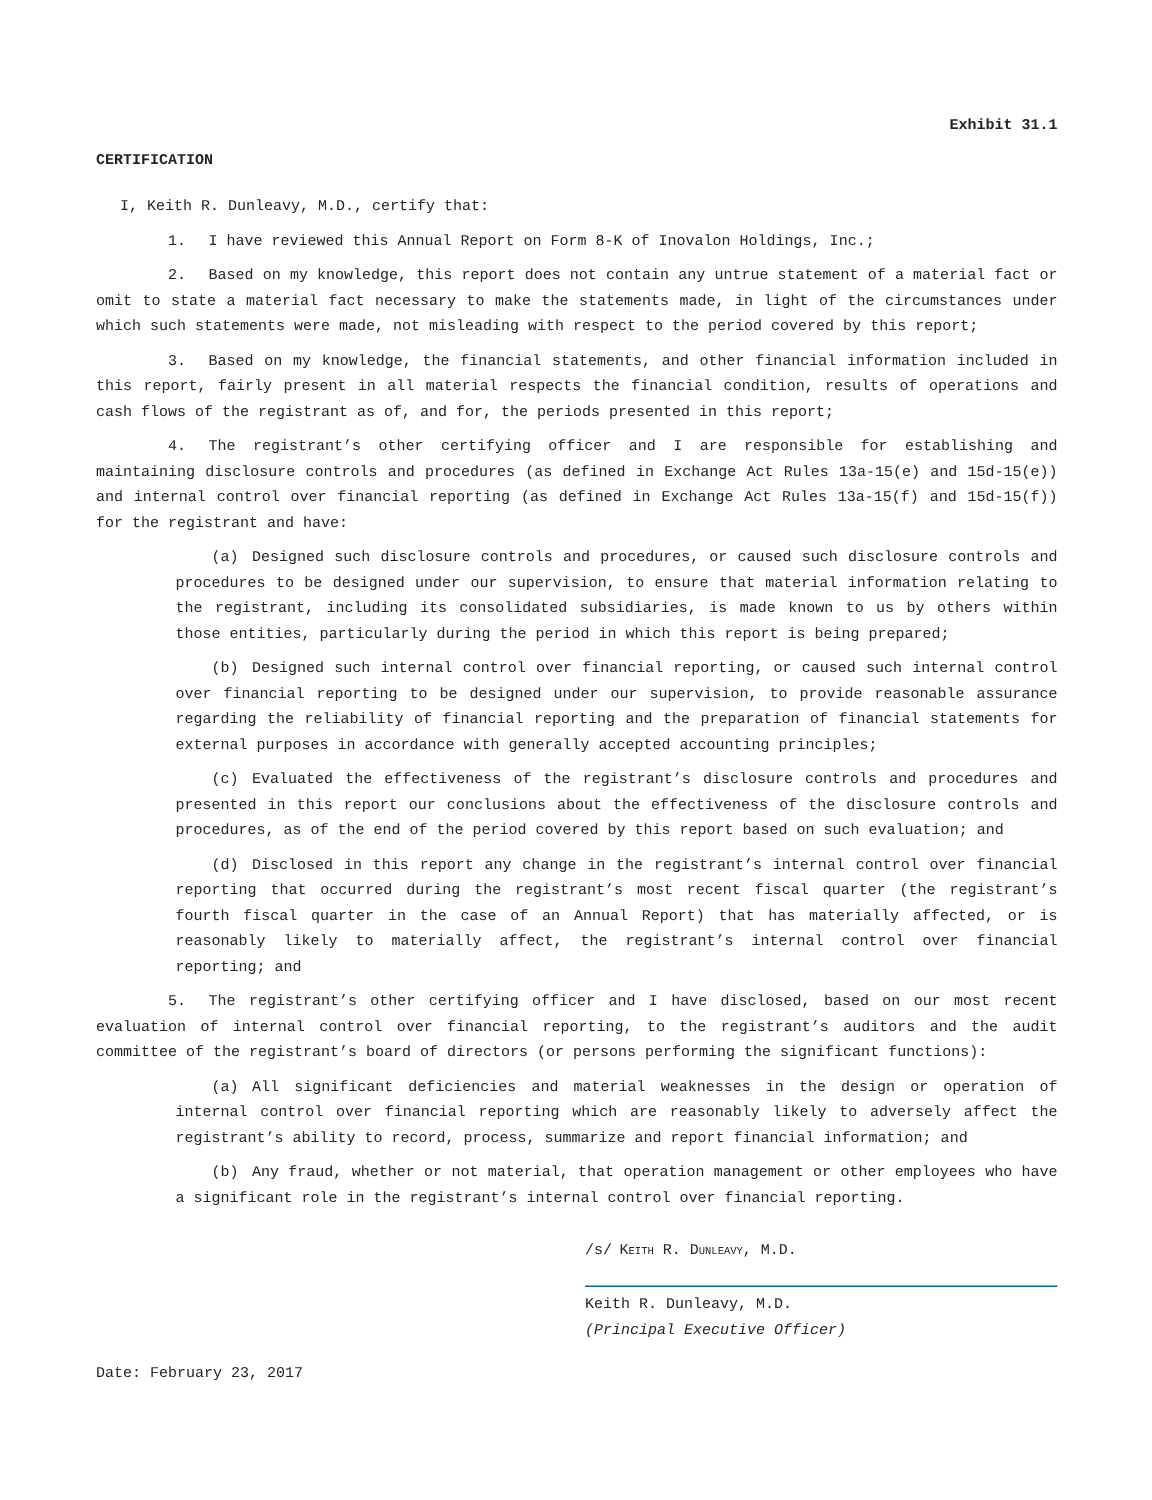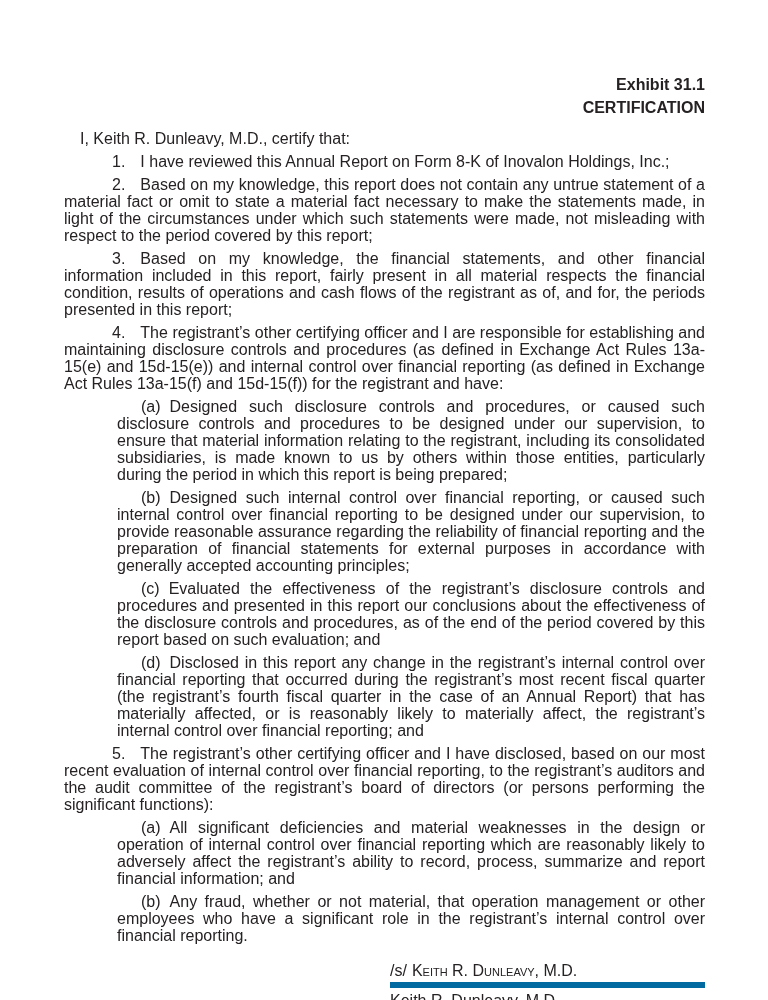--- a/index.html
+++ b/index.html
@@ -4,32 +4,32 @@
 <style>
   * { box-sizing: border-box; }
   html, body { margin: 0; padding: 0; background: #ffffff; }
   .page {
     position: relative;
     width: 768px;
     height: 1000px;
     margin: 0 auto;
     background: #ffffff;
     color: #262223;
-    font-family: Liberation Sans, sans-serif;
-    font-size: 16px;
+    font-family: Liberation Mono, monospace;
+    font-size: 10px;
     line-height: 17px;
     padding: 76px 63px 0 64px;
     overflow: hidden;
   }
   .exhibit-label {
     text-align: right;
     font-weight: bold;
   }
   .doc-title {
-    text-align: right;
+    text-align: left;
     font-weight: bold;
     margin-top: 6px;
   }
   .intro {
     margin: 14px 0 0 16px;
   }
   p.item {
     margin: 6px 0 0 0;
     text-indent: 48px;
     text-align: justify;
@@ -40,22 +40,22 @@
     text-align: justify;
   }
   .num { margin-right: 15px; }
   .let { margin-right: 9px; }
   .sig-block {
     margin-top: 18px;
     margin-left: 326px;
     width: 315px;
   }
   .sig-line {
-    border-bottom: 6px solid #0369a1;
-    padding-bottom: 3px;
+    border-bottom: 1px solid #0369a1;
+    padding-bottom: 14px;
   }
   .sig-prefix { margin-right: 5px; }
   .sig-name-caps { font-variant: small-caps; }
   .sig-printed { margin-top: 4px; }
   .sig-title { font-style: italic; }
   .date-line { margin-top: 12px; }
 </style>
 </head>
 <body>
 
@@ -87,17 +87,18 @@
 
   <p class="sub"><span class="let">(a)</span><span>All significant deficiencies and material weaknesses in the design or operation of internal control over financial reporting which are reasonably likely to adversely affect the registrant’s ability to record, process, summarize and report financial information; and</span></p>
 
   <p class="sub"><span class="let">(b)</span><span>Any fraud, whether or not material, that operation management or other employees who have a significant role in the registrant’s internal control over financial reporting.</span></p>
 
   <div class="sig-block">
     <div class="sig-line">
       <span class="sig-prefix">/s/</span><span class="sig-name-caps">Keith R. Dunleavy, M.D.</span>
     </div>
     <div class="sig-printed">Keith R. Dunleavy, M.D.</div>
+    <div class="sig-title">(Principal Executive Officer)</div>
   </div>
 
   <div class="date-line">Date: February 23, 2017</div>
 
 </div>
 
 </body></html>

